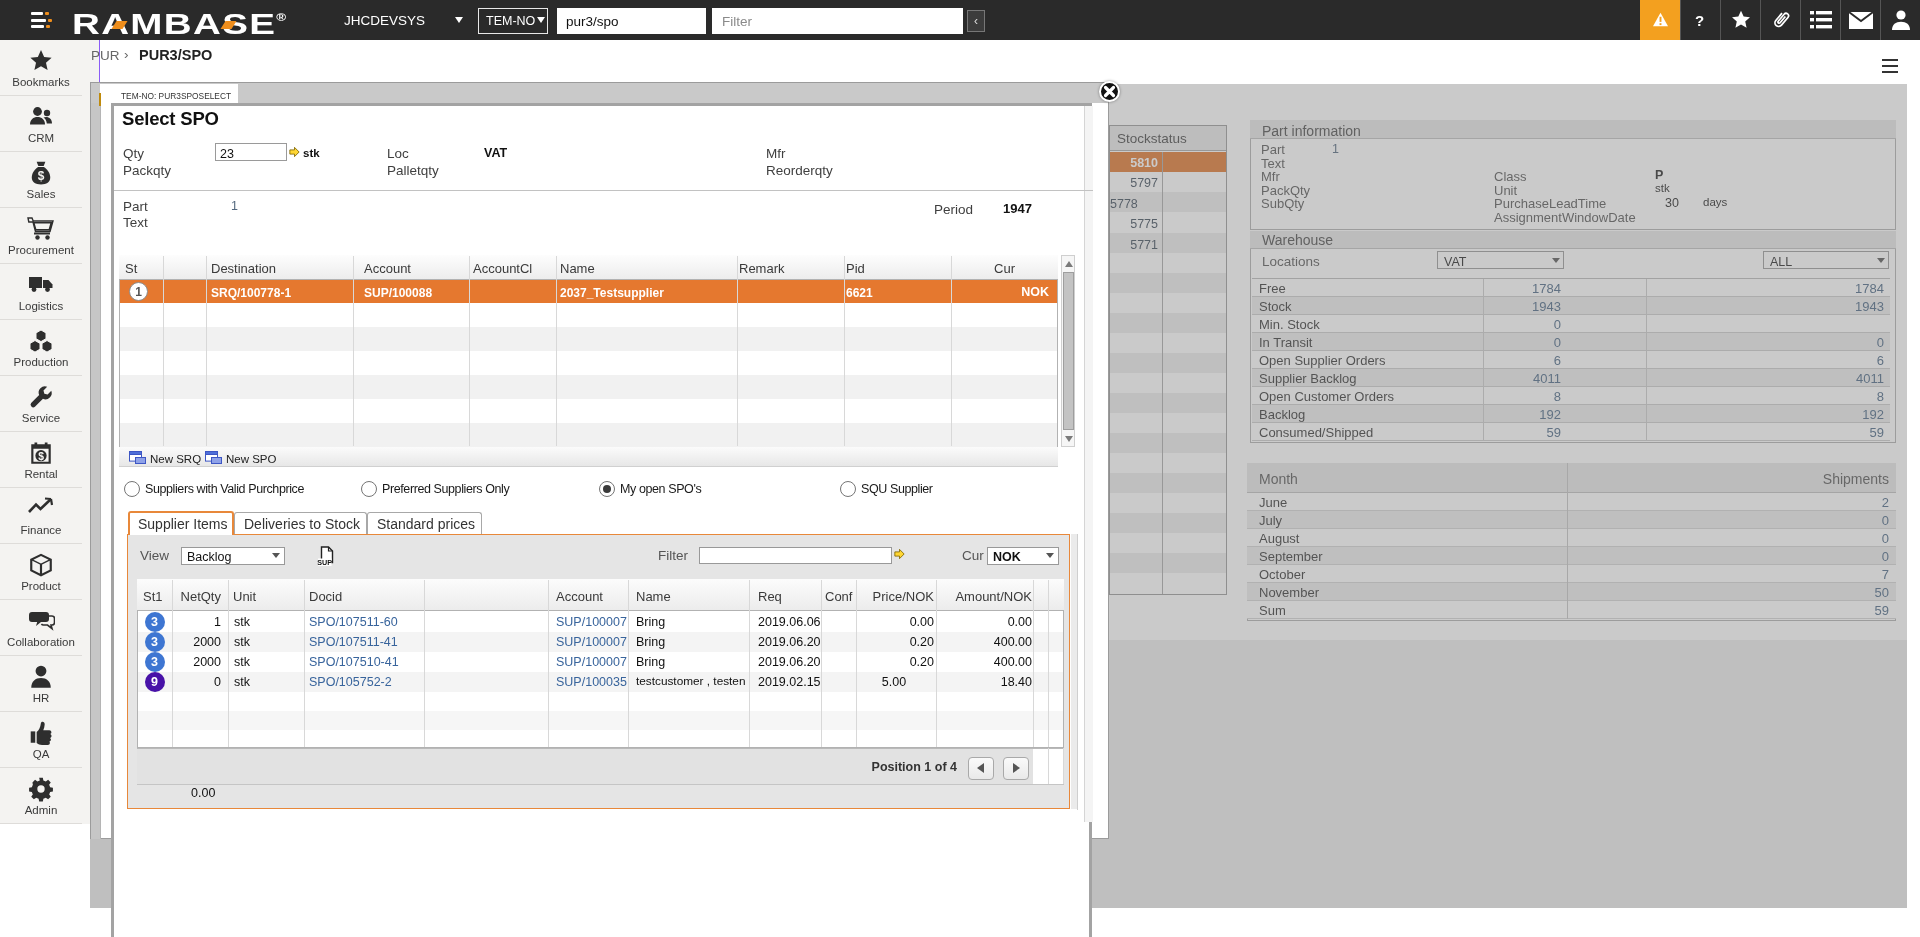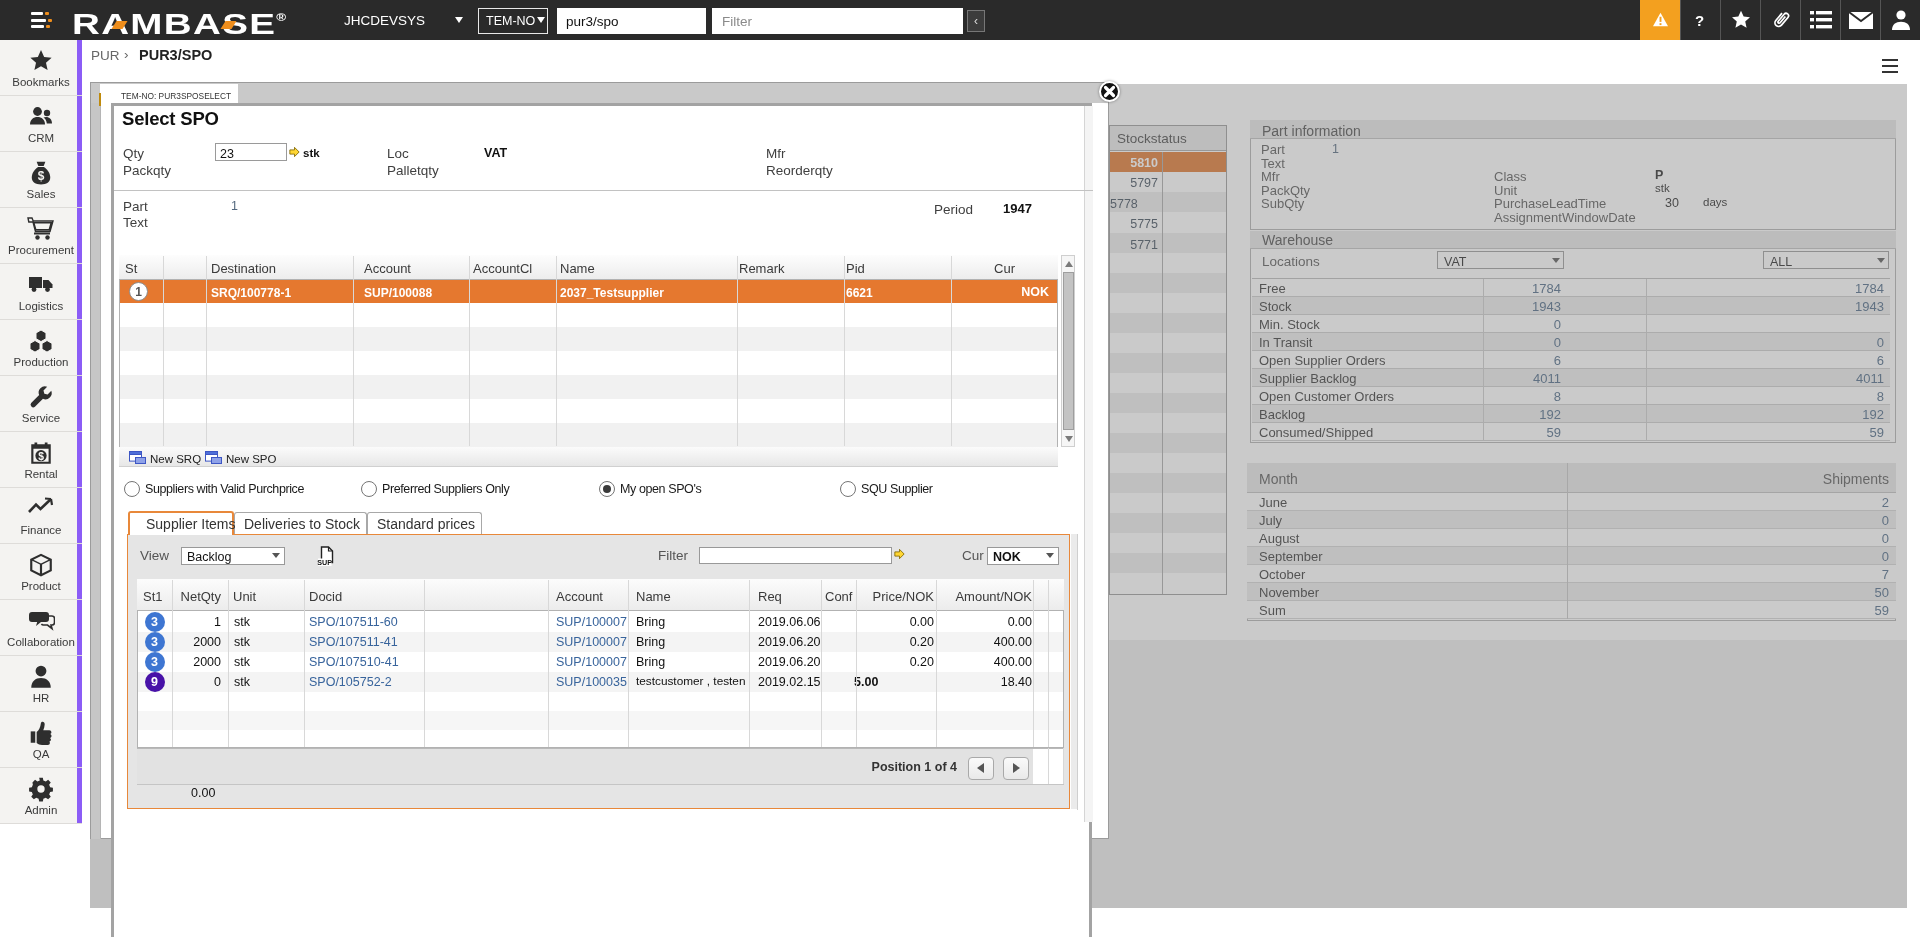--- a/index.html
+++ b/index.html
@@ -7,21 +7,21 @@
 
 #topbar{position:absolute;left:0;top:0;width:1920px;height:40px;background:#2a2a2a}
 #topbar .cell{position:absolute;top:0;height:40px;border-left:1px solid #555}
 .wt{color:#fff}
 #logo{position:absolute;left:72px;top:8px;color:#fff;font-weight:bold;font-size:29px;letter-spacing:1px;transform:scaleX(1.33);transform-origin:left top}
 .slash{position:absolute;width:11px;height:8px;background:#ef8e1c;transform:skewX(-32deg)}
 
 .hbar{position:absolute;height:3.4px;background:#fff;border-radius:1px}
 .obar{position:absolute;height:3.4px;background:#ef8e1c;border-radius:1px}
 
-#sidebar{position:absolute;left:0;top:40px;width:82px;height:784px;background:#f4f3f1;border-right:5px solid #8b5cf6}
+#sidebar{position:absolute;left:0;top:40px;width:100px;height:784px;background:#f4f3f1;border-right:1px solid #8b5cf6}
 .sbitem{width:82px;height:56px;border-bottom:1px solid #dedcd9;position:relative}
 .sbitem .lab{position:absolute;left:0;right:0;bottom:7px;text-align:center;font-size:11.5px;color:#3a3a3a}
 .sbitem svg{position:absolute;left:50%;top:8px;transform:translateX(-50%)}
 
 #desktop{position:absolute;left:90px;top:84px;width:1817px;height:824px;background:#fff;z-index:1}
 #desklow{position:absolute;left:0;top:556px;width:1817px;height:268px;background:#ededed}
 #dim{position:absolute;left:0;top:0;width:1817px;height:824px;background:rgba(128,128,128,0.42);z-index:5}
 
 #modal{position:absolute;left:90px;top:82px;width:1019px;height:757px;background:#fff;border:1px solid #9b9b9b;z-index:10}
 #mtitle{position:absolute;left:0;top:0;width:1017px;height:20px;background:#c9c9c9}
@@ -418,21 +418,21 @@
       <div class="a" style="left:10px;top:375px;width:16px;height:16px;border:1.5px solid #757575;border-radius:50%;background:#fff"></div>
       <div class="t" style="left:31px;top:377px;font-size:12.5px;color:#1a1a1a;letter-spacing:-0.4px;">Suppliers with Valid Purchprice</div>
       <div class="a" style="left:247px;top:375px;width:16px;height:16px;border:1.5px solid #757575;border-radius:50%;background:#fff"></div>
       <div class="t" style="left:268px;top:377px;font-size:12.5px;color:#1a1a1a;letter-spacing:-0.4px;">Preferred Suppliers Only</div>
       <div class="a" style="left:485px;top:375px;width:16px;height:16px;border:1.5px solid #757575;border-radius:50%;background:#fff"></div>
       <div class="a" style="left:489px;top:379px;width:8px;height:8px;border-radius:50%;background:#3a3a3a"></div>
       <div class="t" style="left:506px;top:377px;font-size:12.5px;color:#1a1a1a;letter-spacing:-0.4px;">My open SPO's</div>
       <div class="a" style="left:726px;top:375px;width:16px;height:16px;border:1.5px solid #757575;border-radius:50%;background:#fff"></div>
       <div class="t" style="left:747px;top:377px;font-size:12.5px;color:#1a1a1a;letter-spacing:-0.4px;">SQU Supplier</div>
       <div class="a" style="left:14px;top:405px;width:106px;height:24px;background:#fff;border:2px solid #e8883a;border-bottom:none;border-radius:3px 3px 0 0;z-index:3"></div>
-      <div class="t" style="left:24px;top:411px;font-size:14px;color:#333;z-index:4;margin-left:8px;">Supplier Items</div>
+      <div class="t" style="left:24px;top:411px;font-size:14px;color:#333;z-index:4;">Supplier Items</div>
       <div class="a" style="left:120px;top:406px;width:133px;height:23px;background:#fff;border:1px solid #a8a8a8;border-bottom:none;border-radius:3px 3px 0 0"></div>
       <div class="t" style="left:130px;top:411px;font-size:14px;color:#333;">Deliveries to Stock</div>
       <div class="a" style="left:253px;top:406px;width:115px;height:23px;background:#fff;border:1px solid #a8a8a8;border-bottom:none;border-radius:3px 3px 0 0"></div>
       <div class="t" style="left:263px;top:411px;font-size:14px;color:#333;">Standard prices</div>
       <div class="a" style="left:13px;top:428px;width:943px;height:275px;background:#e5e5e5;border:1.5px solid #e8883a"></div>
       <div class="a" style="left:956.5px;top:428px;width:6px;height:275px;background:#ebebeb"></div>
       <div class="a" style="left:962.5px;top:428px;width:1px;height:276px;background:#cfcfcf"></div>
       <div class="t" style="left:26px;top:442.5px;font-size:13.5px;color:#555;">View</div>
       <div class="a" style="left:67px;top:440.5px;width:104px;height:18px;background:#fff;border:1px solid #999"></div>
       <div class="t" style="left:73px;top:444.5px;font-size:12.5px;color:#111;">Backlog</div>
@@ -493,21 +493,21 @@
       <div class="t" style="left:740px;top:550px;font-size:12.5px;color:#111;width:80px;text-align:right;">0.20</div>
       <div class="t" style="left:828px;top:550px;font-size:12.5px;color:#111;width:90px;text-align:right;">400.00</div>
       <div class="a" style="left:24px;top:566px;width:925px;height:20px;background:#f4f4f4"></div>
       <div class="a" style="left:30.5px;top:566.0px;width:20px;height:20px;border-radius:50%;background:#4812a8;color:#fff;font-weight:bold;font-size:12.5px;text-align:center;line-height:20px">9</div>
       <div class="t" style="left:57px;top:570px;font-size:12.5px;color:#111;width:50px;text-align:right;">0</div>
       <div class="t" style="left:120px;top:570px;font-size:12.5px;color:#111;">stk</div>
       <div class="t" style="left:195px;top:570px;font-size:12.5px;color:#38649c;">SPO/105752-2</div>
       <div class="t" style="left:442px;top:570px;font-size:12.5px;color:#38649c;">SUP/100035</div>
       <div class="t" style="left:522px;top:570px;font-size:11.8px;color:#111;">testcustomer , testen</div>
       <div class="t" style="left:644px;top:570px;font-size:12.5px;color:#111;">2019.02.15</div>
-      <div class="t" style="left:740px;top:570px;font-size:12.5px;color:#111;width:80px;text-align:left;font-weight:bold;">5.00</div>
+      <div class="t" style="left:740px;top:570px;font-size:12.5px;color:#111;width:80px;text-align:center;">5.00</div>
       <div class="t" style="left:828px;top:570px;font-size:12.5px;color:#111;width:90px;text-align:right;">18.40</div>
       <div class="a" style="left:24px;top:605px;width:925px;height:19px;background:#f6f6f6"></div>
       <div class="a" style="left:58px;top:474px;width:1px;height:167px;background:#d8d8d8"></div>
       <div class="a" style="left:114px;top:474px;width:1px;height:167px;background:#d8d8d8"></div>
       <div class="a" style="left:190px;top:474px;width:1px;height:167px;background:#d8d8d8"></div>
       <div class="a" style="left:310px;top:474px;width:1px;height:167px;background:#d8d8d8"></div>
       <div class="a" style="left:434px;top:474px;width:1px;height:167px;background:#d8d8d8"></div>
       <div class="a" style="left:514px;top:474px;width:1px;height:167px;background:#d8d8d8"></div>
       <div class="a" style="left:635px;top:474px;width:1px;height:167px;background:#d8d8d8"></div>
       <div class="a" style="left:707px;top:474px;width:1px;height:167px;background:#d8d8d8"></div>

